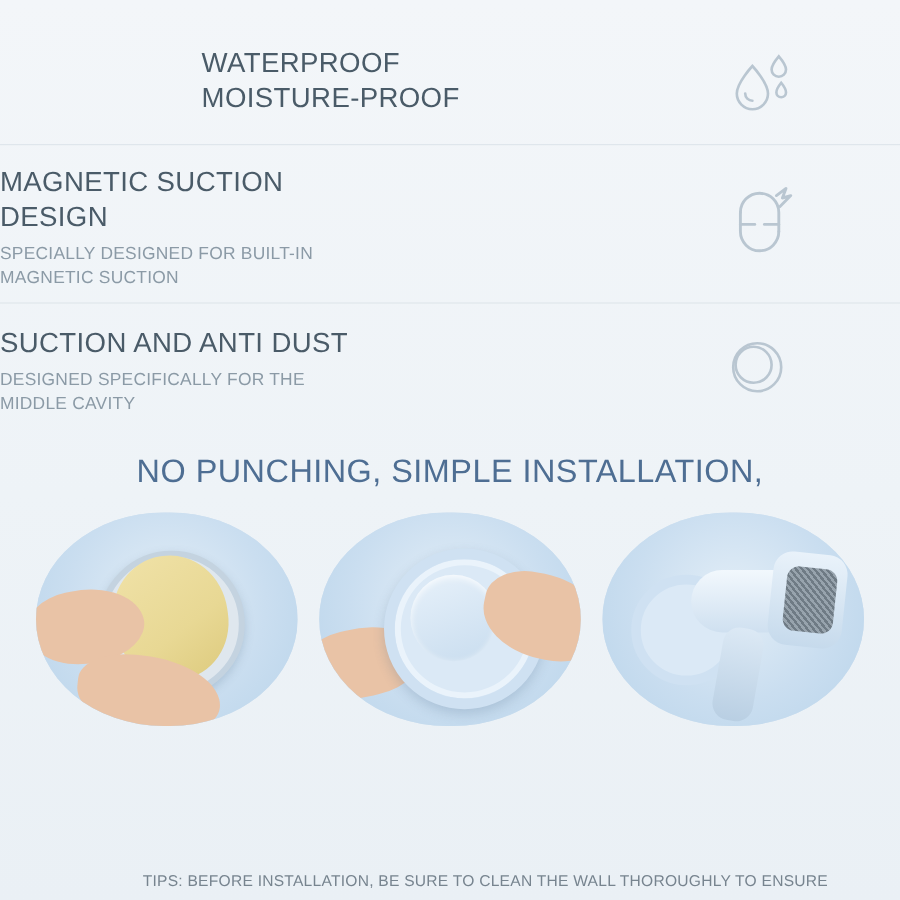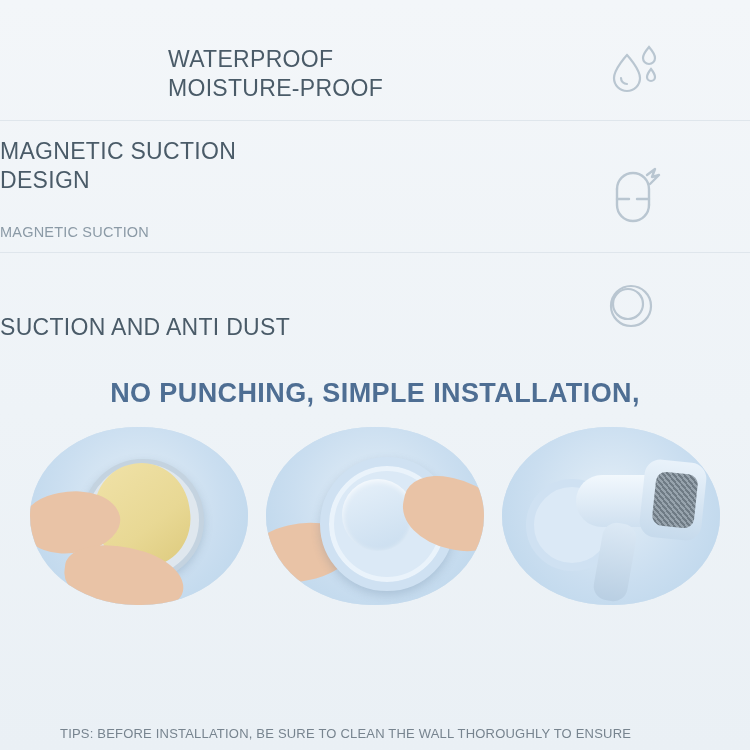--- a/index.html
+++ b/index.html
@@ -22,21 +22,21 @@
     background: linear-gradient(180deg, #f3f6f9 0%, #eef3f7 55%, #eaf0f5 100%);
   }
 
   
   .features {
     padding: 14px 0 0 0;
   }
   .feature {
     position: relative;
     display: flex;
-    align-items: flex-end;
+    align-items: center;
     padding: 8px 40px 10px 168px;
     min-height: 104px;
     box-sizing: border-box;
   }
   .feature + .feature {
     border-top: 1px solid #dfe6ec;
     padding-left: 0;
   }
   .feature-inner {
     flex: 1 1 auto;
@@ -76,21 +76,21 @@
   
   .headline {
     text-align: center;
     color: #4e6e93;
     font-size: 27px;
     line-height: 40px;
     letter-spacing: 0.4px;
     margin: 14px 0 6px 0;
     padding: 0 36px;
   }
-  .headline span { display: block; font-weight: bold; }
+  .headline span { display: block; }
 
   
   .photos {
     display: flex;
     justify-content: center;
     gap: 18px;
     margin-top: 14px;
   }
   .photo {
     width: 218px;
@@ -206,21 +206,21 @@
     border-radius: 14px;
     background: linear-gradient(180deg, #dce9f5, #b9cfe3);
     transform: rotate(10deg);
   }
 
   
   .tips {
     position: absolute;
     left: 0; right: 0;
     bottom: 6px;
-    text-align: left;
+    text-align: right;
     font-size: 13px;
     line-height: 20px;
     color: #77848f;
     letter-spacing: 0.2px;
     padding: 0 60px;
     box-sizing: border-box;
   }
   .tips span { display: block; }
 </style>
 </head>
@@ -247,41 +247,45 @@
       </div>
     </div>
 
     <div class="feature">
       <div class="feature-inner">
         <div class="feature-title">
           <span>MAGNETIC SUCTION</span>
           <span>DESIGN</span>
         </div>
         <div class="feature-sub">
-          <br>
+          <span>SPECIALLY DESIGNED FOR BUILT-IN</span><br>
           <span>MAGNETIC SUCTION</span>
         </div>
       </div>
       <div class="feature-icon">
         <svg width="70" height="66" viewBox="0 0 70 66" fill="none" stroke="#b9c6d1" stroke-width="2.4" stroke-linecap="round" stroke-linejoin="round">
           <path d="M20 22 a16 16 0 0 1 32 0 v16"></path>
           <path d="M20 22 v16 a16 16 0 0 0 32 0"></path>
           <path d="M20 32 h12"></path>
           <path d="M40 32 h12"></path>
           <path d="M50 8 l8 -6 -3 8 7 -2 -9 9"></path>
         </svg>
       </div>
     </div>
 
     <div class="feature">
       <div class="feature-inner">
         <div class="feature-title">
           <span>SUCTION AND ANTI</span>
           <span>DUST</span>
         </div>
+        <div class="feature-sub">
+          <span>DESIGNED SPECIFICALLY FOR THE</span><br>
+          <span>MIDDLE CAVITY</span>
+        </div>
       </div>
       <div class="feature-icon">
         <svg width="70" height="66" viewBox="0 0 70 66" fill="none" stroke="#b9c6d1" stroke-width="2.2">
           <circle cx="34" cy="32" r="20"></circle>
           <circle cx="31" cy="30" r="15"></circle>
         </svg>
       </div>
     </div>
   </div>
 

